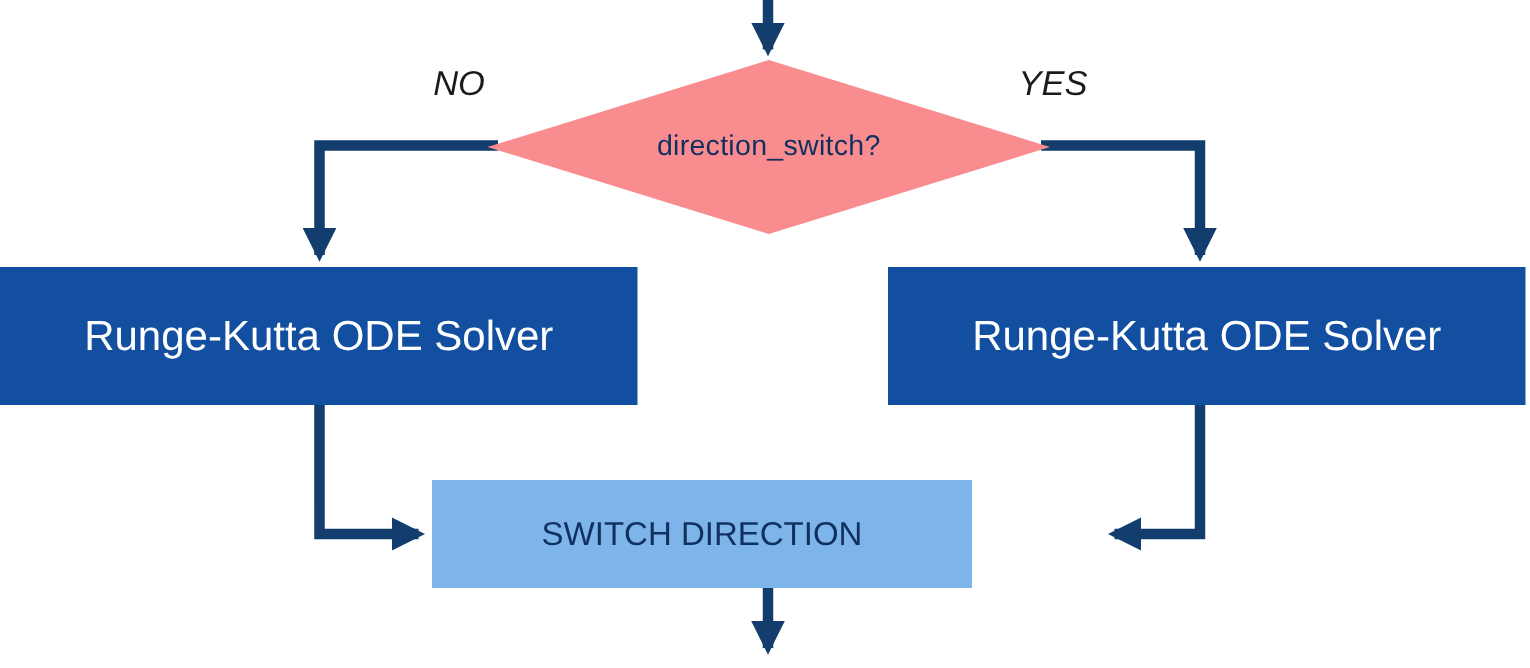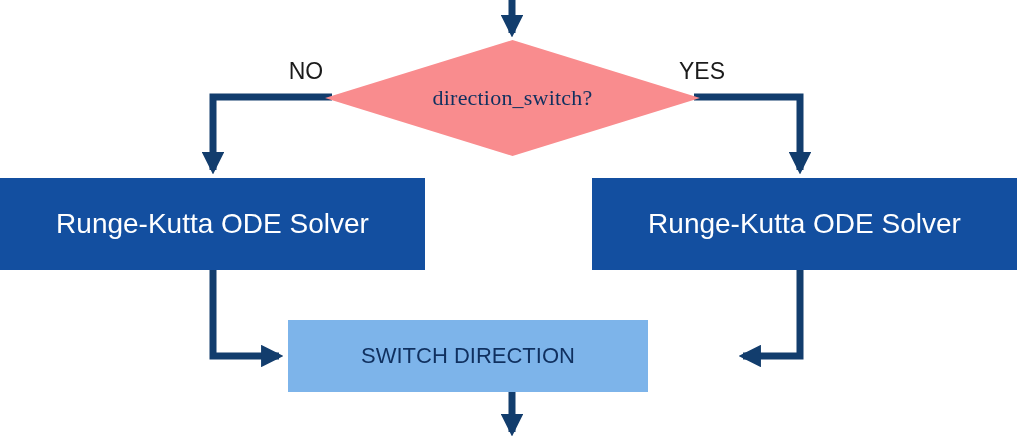--- a/index.html
+++ b/index.html
@@ -37,32 +37,32 @@
     width: 375px; height: 116px;
     background: var(--diamond, #f98c8e);
     clip-path: polygon(50% 0, 100% 50%, 50% 100%, 0 50%);
     display: flex;
     align-items: center;
     justify-content: center;
     z-index: 2;
   }
   .diamond-label {
     color: var(--dark-text, #10305f);
-    font-size: 22px;
+    font-size: 19px;
     letter-spacing: 0.2px;
-    font-family: Liberation Serif, serif;
   }
   .branch-label {
     position: absolute;
-    top: 58px;
+    top: 42px;
     width: 64px;
     text-align: center;
     color: var(--label-text, #1b1b1b);
     font-size: 23px;
     z-index: 2;
+    font-style: italic;
   }
   .branch-label.no  { left: 274px; }
   .branch-label.yes { left: 670px; }
   .solver-box {
     position: absolute;
     top: 178px;
     width: 425px;
     height: 92px;
     background: var(--solver-box, #134fa0);
     color: var(--solver-text, #ffffff);

